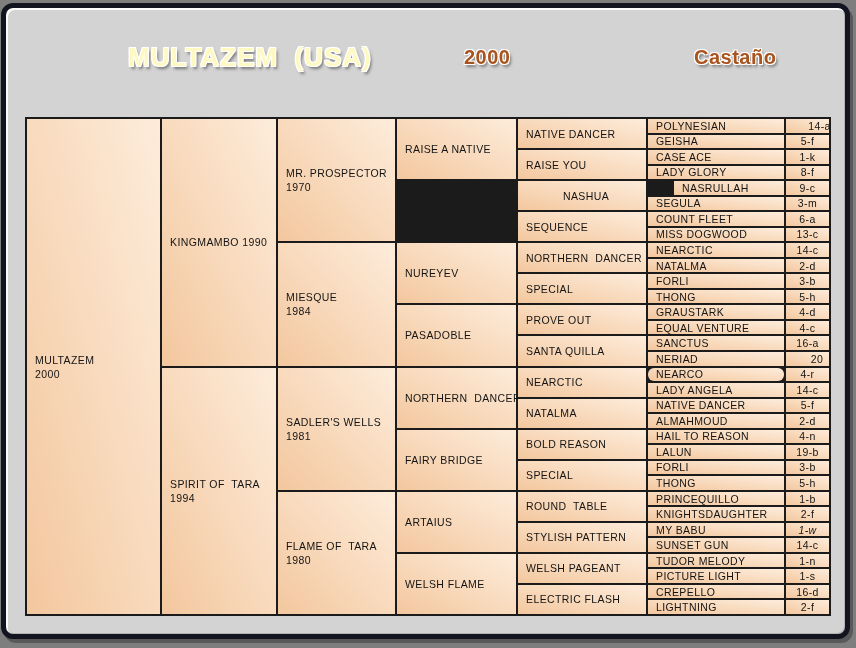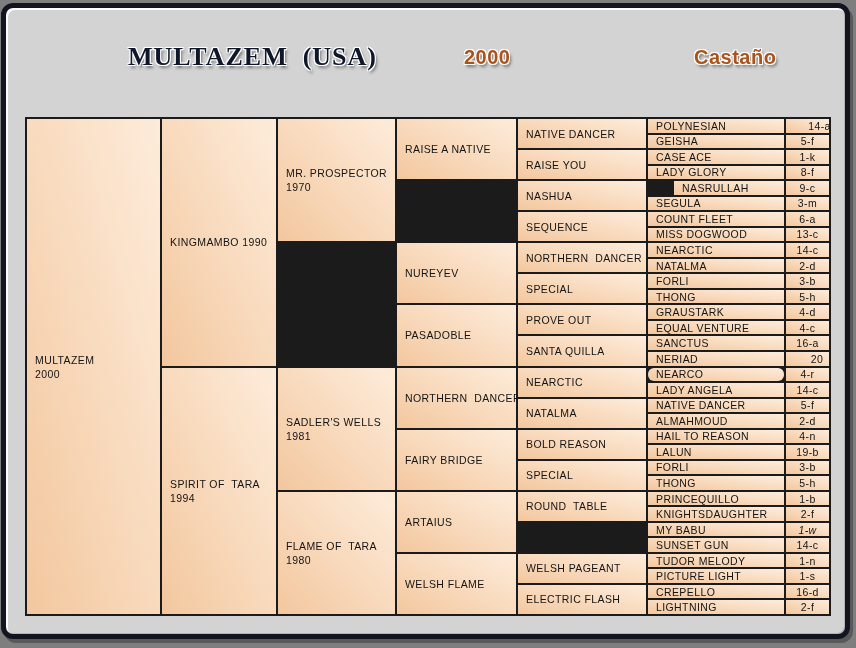--- a/index.html
+++ b/index.html
@@ -57,40 +57,44 @@
   .cell .ln{white-space:pre;line-height:14px;}
   .cell.code{align-items:center;padding-left:0;}
   .cell.code .ln{line-height:12px;}
 </style>
 </head>
 <body>
 
 <div class="screen">
   <div class="slide-frame"></div>
 
-  <div class="hdr-text title" style="color: #0f172a; font-family: Liberation Serif, serif;">MULTAZEM  (USA)</div>
+  <div class="hdr-text title" style="color: #fef9c3;">MULTAZEM  (USA)</div>
   <div class="hdr-text year" style="color: rgb(169, 83, 29);">2000</div>
   <div class="hdr-text coat" style="color: rgb(169, 83, 29);">Castaño</div>
 
   <div class="pedigree-grid">
       <div class="cell" style="grid-area: 1 / 1 / span 32;">
         <div class="ln">MULTAZEM</div>
         <div class="ln">2000</div>
       </div>
       <div class="cell" style="grid-area: 1 / 2 / span 16;">
         <div class="ln">KINGMAMBO 1990</div>
       </div>
       <div class="cell" style="grid-area: 17 / 2 / span 16;">
         <div class="ln">SPIRIT OF  TARA</div>
         <div class="ln">1994</div>
       </div>
       <div class="cell" style="grid-area: 1 / 3 / span 8;">
         <div class="ln">MR. PROSPECTOR</div>
         <div class="ln">1970</div>
       </div>
+      <div class="cell" style="grid-area: 9 / 3 / span 8;">
+        <div class="ln">MIESQUE</div>
+        <div class="ln">1984</div>
+      </div>
       <div class="cell" style="grid-area: 17 / 3 / span 8; text-align: center;">
         <div class="ln">SADLER'S WELLS</div>
         <div class="ln">1981</div>
       </div>
       <div class="cell" style="grid-area: 25 / 3 / span 8;">
         <div class="ln">FLAME OF  TARA</div>
         <div class="ln">1980</div>
       </div>
       <div class="cell" style="grid-area: 1 / 4 / span 4;">
         <div class="ln">RAISE A NATIVE</div>
@@ -112,21 +116,21 @@
       </div>
       <div class="cell" style="grid-area: 29 / 4 / span 4;">
         <div class="ln">WELSH FLAME</div>
       </div>
       <div class="cell" style="grid-area: 1 / 5 / span 2;">
         <div class="ln">NATIVE DANCER</div>
       </div>
       <div class="cell" style="grid-area: 3 / 5 / span 2;">
         <div class="ln">RAISE YOU</div>
       </div>
-      <div class="cell" style="grid-area: 5 / 5 / span 2;">
+      <div class="cell" style="grid-area: 5 / 5 / span 2; align-items: center;">
         <div class="ln">NASHUA</div>
       </div>
       <div class="cell" style="grid-area: 7 / 5 / span 2;">
         <div class="ln">SEQUENCE</div>
       </div>
       <div class="cell" style="grid-area: 9 / 5 / span 2;">
         <div class="ln">NORTHERN  DANCER</div>
       </div>
       <div class="cell" style="grid-area: 11 / 5 / span 2;">
         <div class="ln">SPECIAL</div>
@@ -145,20 +149,23 @@
       </div>
       <div class="cell" style="grid-area: 21 / 5 / span 2;">
         <div class="ln">BOLD REASON</div>
       </div>
       <div class="cell" style="grid-area: 23 / 5 / span 2;">
         <div class="ln">SPECIAL</div>
       </div>
       <div class="cell" style="grid-area: 25 / 5 / span 2;">
         <div class="ln">ROUND  TABLE</div>
       </div>
+      <div class="cell" style="grid-area: 27 / 5 / span 2;">
+        <div class="ln">STYLISH PATTERN</div>
+      </div>
       <div class="cell" style="grid-area: 29 / 5 / span 2;">
         <div class="ln">WELSH PAGEANT</div>
       </div>
       <div class="cell" style="grid-area: 31 / 5 / span 2;">
         <div class="ln">ELECTRIC FLASH</div>
       </div>
       <div class="cell" style="grid-area: 1 / 6 / span 1;">
         <div class="ln">POLYNESIAN</div>
       </div>
       <div class="cell code" style="grid-area: 1 / 7; padding-left: 24px;">

